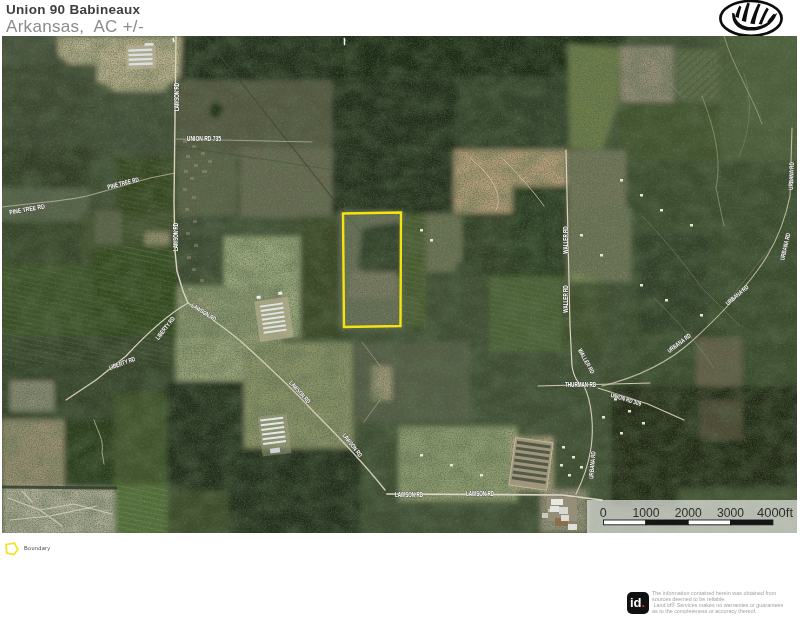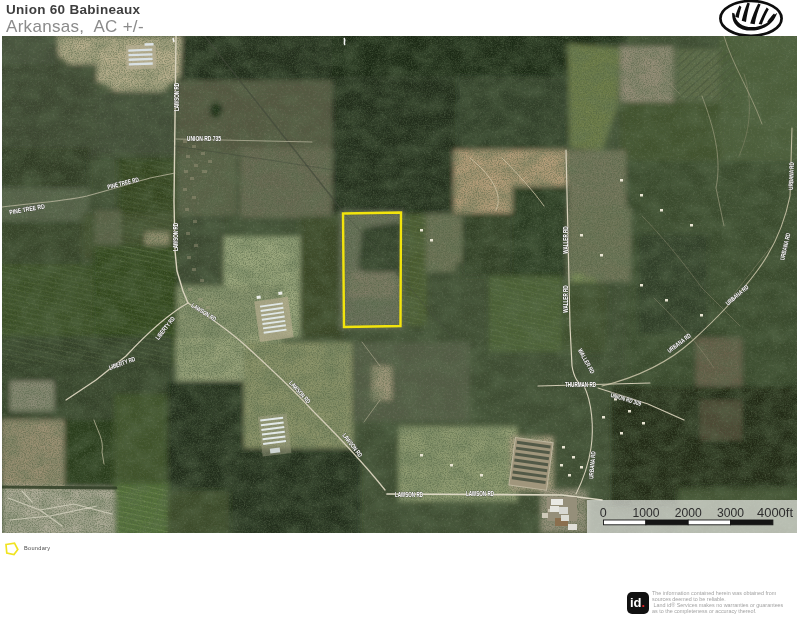--- a/index.html
+++ b/index.html
@@ -1,19 +1,19 @@
 <!DOCTYPE html>
 <html><head><meta charset="utf-8">
 <style>
 html,body{margin:0;padding:0;width:800px;height:618px;background:#ffffff;overflow:hidden;font-family:"Liberation Sans",sans-serif}
 .abs{position:absolute}
 </style></head>
 <body>
 
-<div class="abs" style="left:6px;top:1.5px;font-size:13.5px;font-weight:bold;color:#3e3e3e;letter-spacing:.3px">Union 60 Babineaux</div>
+<div class="abs" style="left:6px;top:1.5px;font-size:13.5px;font-weight:bold;color:#3e3e3e;letter-spacing:.3px">Union 90 Babineaux</div>
 
 <div class="abs" style="left:6px;top:17px;font-size:17px;color:#8b8b8b;letter-spacing:.3px">Arkansas,&nbsp; AC +/-</div>
 
 <svg class="abs" style="left:718px;top:0px" width="66" height="38" viewBox="0 0 66 38">
 <ellipse cx="33" cy="18.4" rx="30.6" ry="17.4" fill="#ffffff" stroke="#0d0d0d" stroke-width="2.7"></ellipse>
 <g fill="#0d0d0d" transform="translate(0.7,0.2)">
 <path d="M13.5,12.5 C13,20 16,26.5 24,29.2 C34,32.2 46,29.5 53,22 C55.5,19.4 57.5,16 58.5,12.5 L56,14.5 C52,21.5 44,26.5 34,26.8 C24,27 17,22.5 15.8,13.2 Z"></path>
 <path d="M16.5,16.5 C17.5,12.5 19,8.5 20.8,5.2 L22.7,6.7 C21.5,10.2 20.5,14.2 20,17.8 Z"></path>
 <path d="M23,20.5 C24.5,14.5 26.5,7.7 28.8,2.4 L31.1,3.4 C29.5,9.2 28,16.2 27.3,21.8 Z"></path>
 <path d="M31.5,23.2 C33.5,16.2 36.5,8.7 39.5,3.2 L41.9,4.4 C39.5,10.2 37,17.7 36,24 Z"></path>

